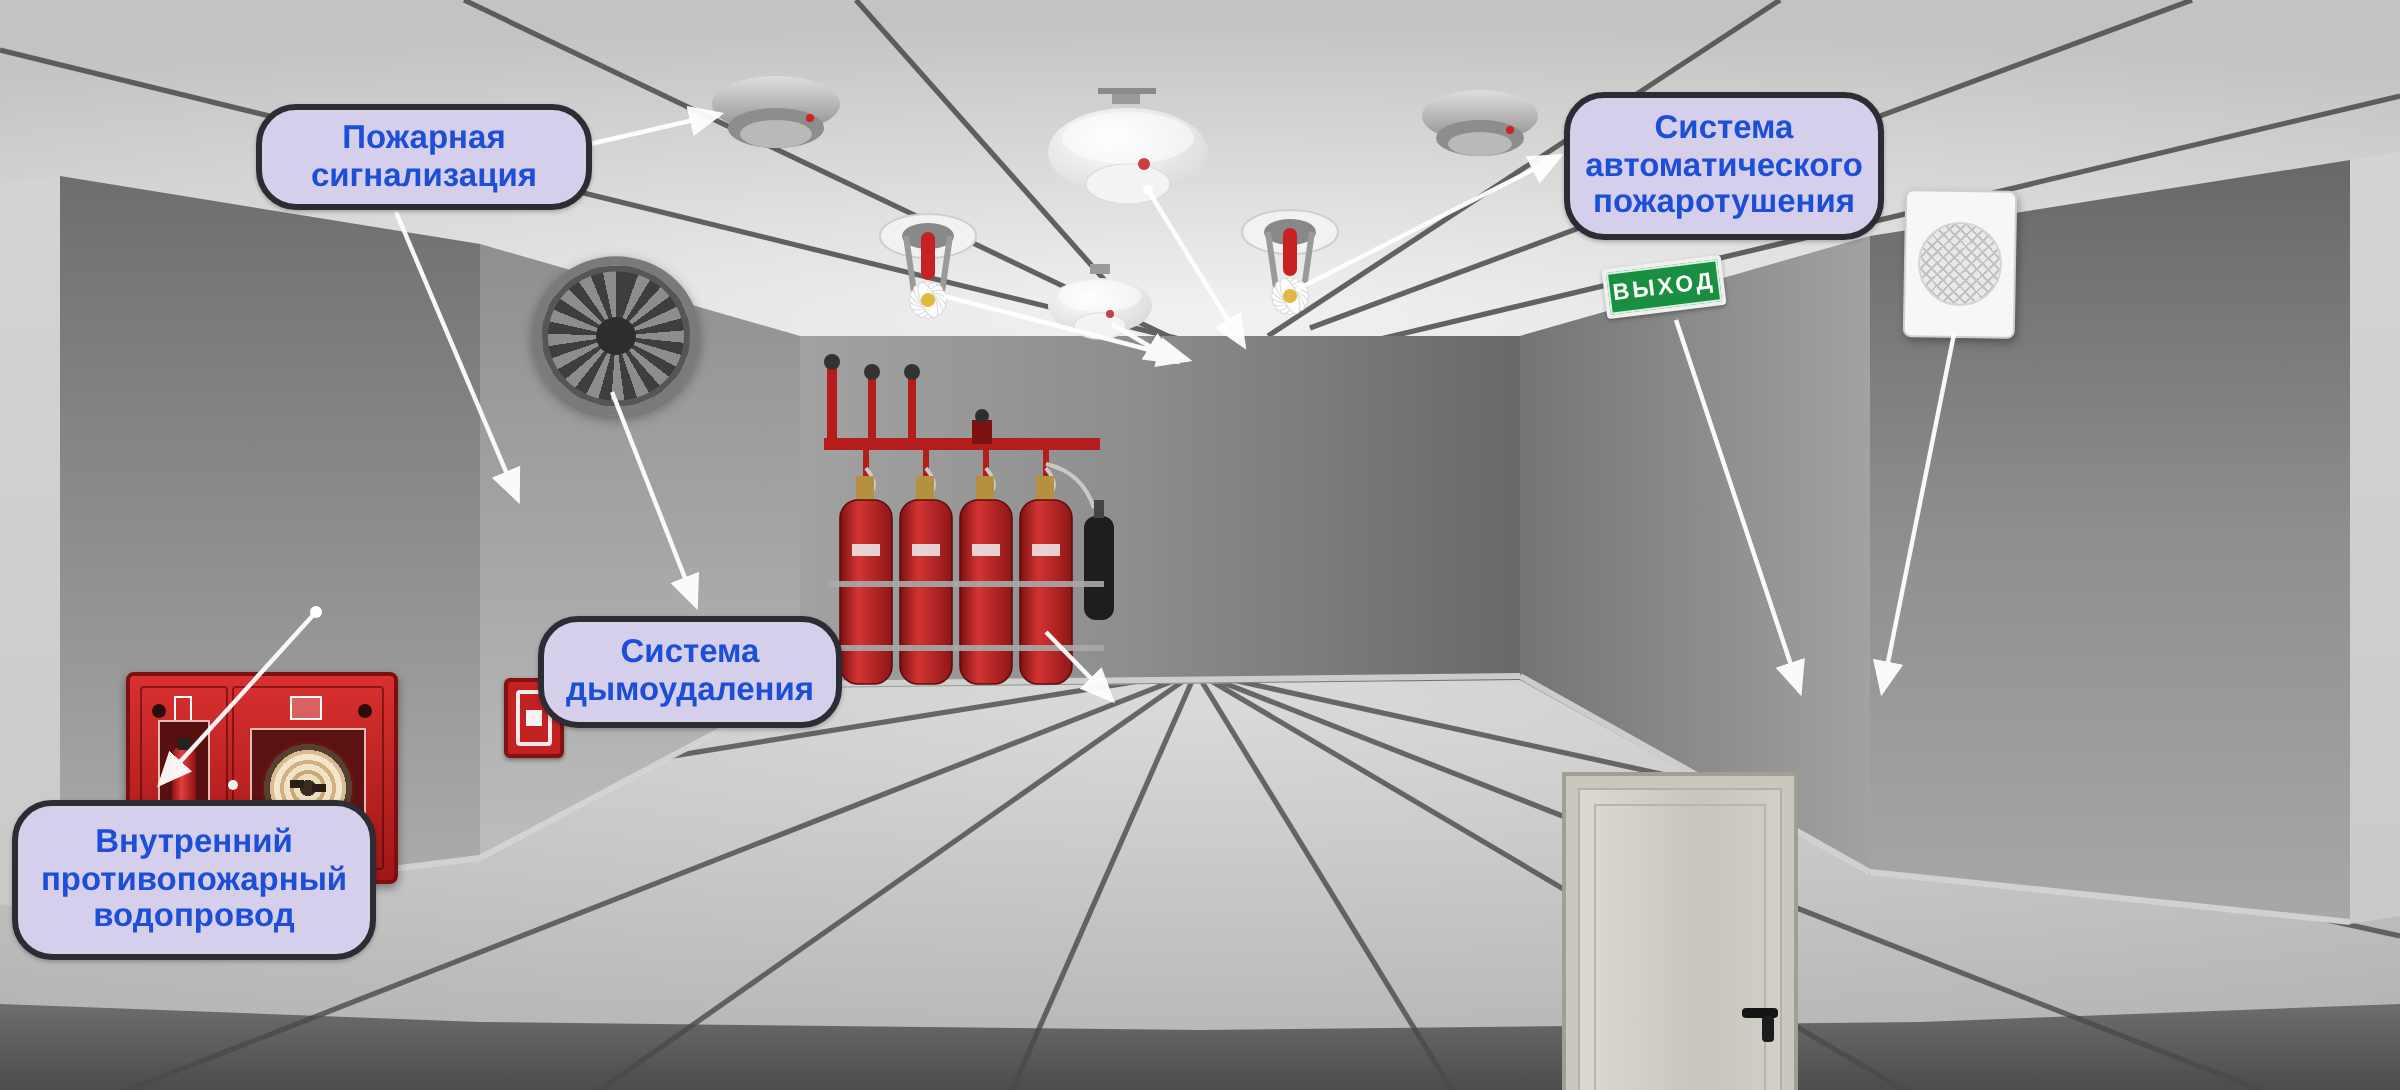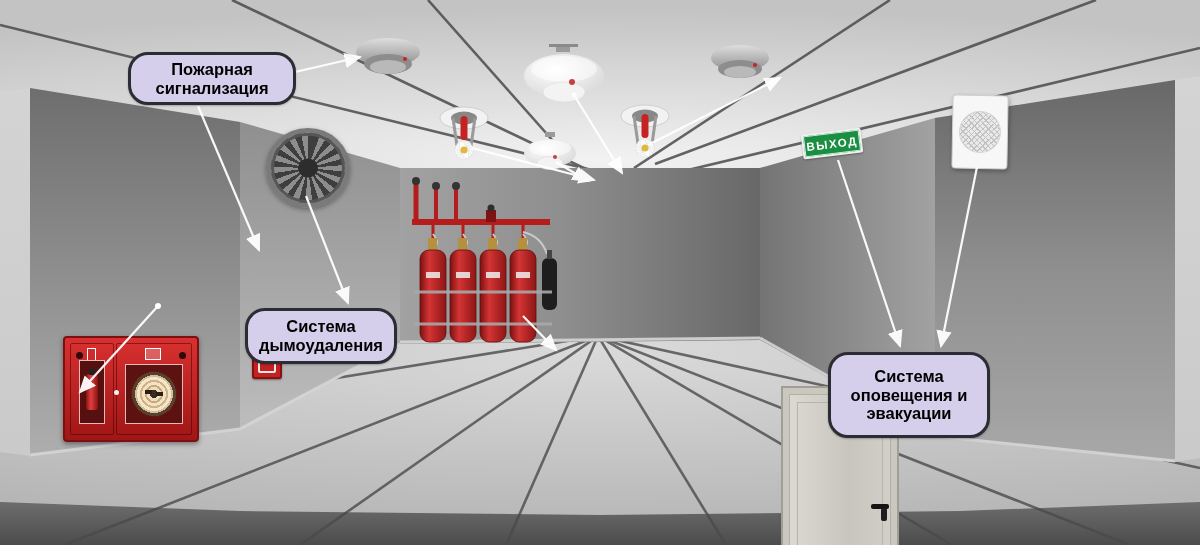--- a/index.html
+++ b/index.html
@@ -3,21 +3,21 @@
 <meta charset="utf-8">
 <style>
   html,body{margin:0;padding:0;background:#ffffff;}
   .scene{position:relative;width:1200px;height:545px;overflow:hidden;
          background:linear-gradient(180deg,#d6d6d6,#c8c8c8);
          font-family:"Liberation Sans",sans-serif;}
   .scene svg.bg{position:absolute;left:0;top:0;z-index:0;}
   .dev{position:absolute;z-index:2;}
   svg.lines{position:absolute;left:0;top:0;z-index:3;pointer-events:none;}
   .label{position:absolute;z-index:5;background:#d5cfeb;border:3px solid #2c2c34;
-         border-radius:20px;color:#000000;font-weight:bold;font-size:16.5px;
+         border-radius:20px;color:#1d4ed8;font-weight:bold;font-size:16.5px;
          line-height:1.13;display:flex;align-items:center;justify-content:center;
          text-align:center;padding:4px 8px;box-sizing:border-box;
          box-shadow:0 1px 2px rgba(0,0,0,.25);}
   
   .fan{width:74px;height:74px;border-radius:50%;
        background:repeating-conic-gradient(from 8deg,#3e3e3e 0 11deg,#8d8d8d 11deg 22deg);
        border:5px solid #7a7a7a;box-shadow:inset 0 0 0 3px #565656,0 2px 6px rgba(0,0,0,.35);
        transform:scaleY(.95);position:relative;}
   .fan::after{content:"";position:absolute;left:50%;top:50%;width:20px;height:20px;
        margin:-10px 0 0 -10px;border-radius:50%;background:#2d2d2d;}
@@ -343,16 +343,17 @@
       <line x1="158" y1="306" x2="80" y2="392" marker-end="url(#arw)"></line>
       <line x1="838" y1="160" x2="900" y2="346" marker-end="url(#arw)"></line>
       <line x1="977" y1="167" x2="941" y2="346" marker-end="url(#arw)"></line>
       <line x1="523" y1="316" x2="556" y2="350" marker-end="url(#arw)"></line>
     </g>
     <circle cx="158" cy="306" r="3" fill="#fff"></circle>
     <circle cx="574" cy="95" r="2.5" fill="#fff"></circle>
   </svg>
 
   <div class="label" style="left:128px;top:52px;width:168px;height:53px;">Пожарная сигнализация</div>
-  <div class="label" style="left:245px;top:308px;width:152px;height:56px;">Система дымоудаления</div>
-  <div class="label" style="left:828px;top:352px;width:162px;height:86px;">Система оповещения и эвакуации</div>
+  <div class="label" style="left:782px;top:46px;width:160px;height:74px;">Система автоматического пожаротушения</div>
+  <div class="label" style="left:269px;top:308px;width:152px;height:56px;">Система дымоудаления</div>
+  <div class="label" style="left:6px;top:400px;width:182px;height:80px;">Внутренний противопожарный водопровод</div>
 
 </div>
 
 </body></html>

